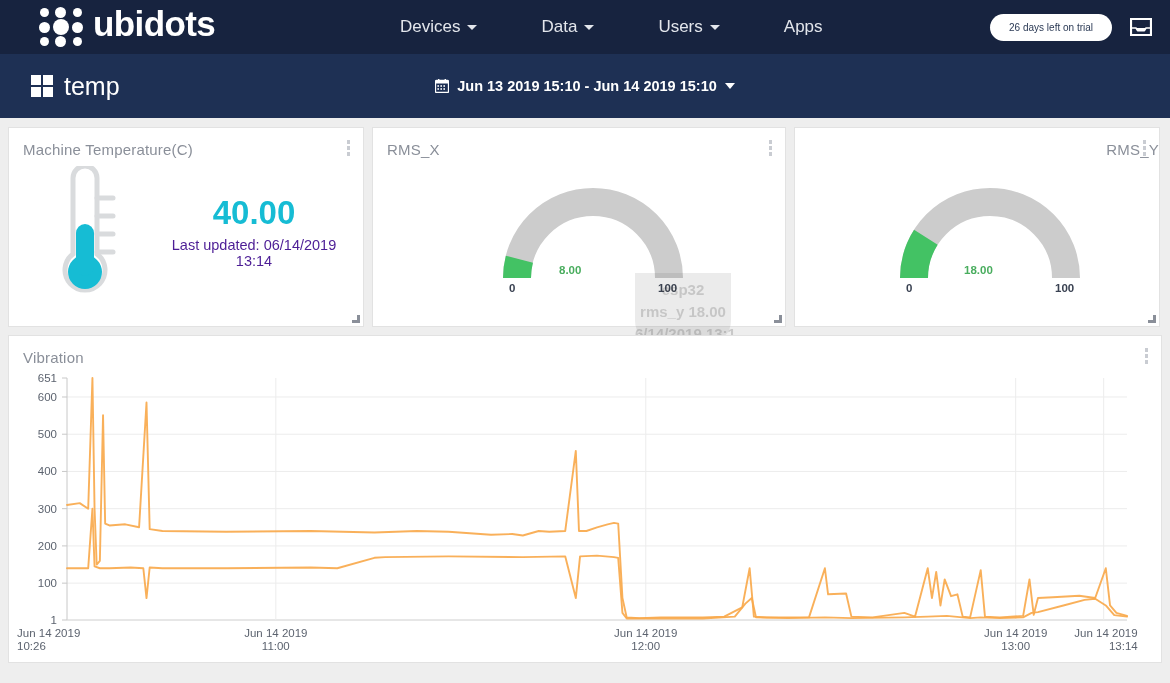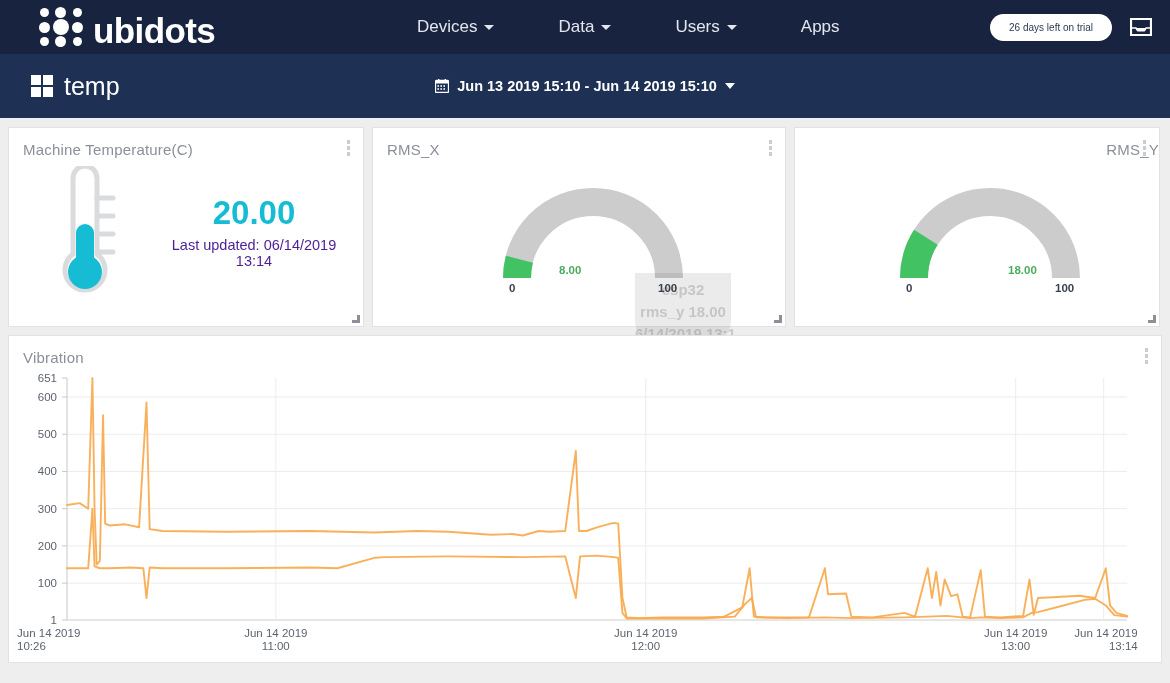--- a/index.html
+++ b/index.html
@@ -10,40 +10,40 @@
     overflow: hidden;
   }
 
   
   .navbar {
     height: 54px; width: 100%;
     background: #17233f;
     display: flex; align-items: center;
     position: relative;
   }
-  .logo-wrap { display: flex; align-items: flex-end; margin-left: 36px; }
+  .logo-wrap { display: flex; align-items: flex-start; margin-left: 36px; }
   .logo-dots {
     width: 50px; height: 42px;
     display: grid;
     grid-template-columns: repeat(3, 1fr);
     grid-template-rows: repeat(3, 1fr);
     place-items: center;
     margin-right: 7px;
   }
   .logo-dots i { display: block; background: #ffffff; border-radius: 50%; }
   .logo-dots i.s { width: 9px; height: 9px; }
   .logo-dots i.m { width: 11px; height: 11px; }
   .logo-dots i.big { width: 16px; height: 16px; }
   .logo-text {
     color: #ffffff; font-size: 35px; letter-spacing: -0.6px;
     font-weight: 700; line-height: 1;
   }
 
   .nav-links {
-    position: absolute; left: 417px;
+    position: absolute; left: 400px;
     display: flex; align-items: center; gap: 64px;
   }
   .nav-link {
     color: #e3e6ec; font-size: 17px;
     display: flex; align-items: center; gap: 7px;
     cursor: pointer; white-space: nowrap;
   }
   .caret {
     width: 0; height: 0;
     border-left: 5px solid transparent;
@@ -277,21 +277,21 @@
             <path d="M22 12 a12 12 0 0 1 24 0 v76 a20 20 0 1 1 -24 0 z" fill="#ffffff" stroke="#d9dbdd" stroke-width="5"></path>
             <line x1="46" y1="32" x2="62" y2="32" stroke="#d9dbdd" stroke-width="5" stroke-linecap="round"></line>
             <line x1="46" y1="50" x2="62" y2="50" stroke="#d9dbdd" stroke-width="5" stroke-linecap="round"></line>
             <line x1="46" y1="68" x2="62" y2="68" stroke="#d9dbdd" stroke-width="5" stroke-linecap="round"></line>
             <line x1="46" y1="86" x2="62" y2="86" stroke="#d9dbdd" stroke-width="5" stroke-linecap="round"></line>
             <circle cx="34" cy="106" r="17" fill="#16bcd4"></circle>
             <rect x="25" y="58" width="18" height="52" rx="9" fill="#16bcd4"></rect>
           </svg>
         </div>
         <div class="thermo-right">
-          <div class="big-value">20.00</div>
+          <div class="big-value">40.00</div>
           <div class="last-updated">Last updated: 06/14/2019 13:14</div>
         </div>
       </div>
       <div class="resize-handle"></div>
     </div>
 
     <div class="card c2">
       <div class="card-title">RMS_X</div>
       <div class="card-menu">
         <i></i>
@@ -325,21 +325,21 @@
           <i></i>
       </div>
       <div class="gauge-body">
         <div class="gauge-wrap g3">
           <svg width="180" height="100" viewBox="0 0 180 100">
             <path d="M14 92 A76 76 0 0 1 166 92" fill="none" stroke="#cccccc" stroke-width="28"></path>
             <path id="arcy" d="M14 92 A76 76 0 0 1 166 92" fill="none" stroke="#43c264" stroke-width="28" stroke-dasharray="42.983041992187495 248.794677734375"></path>
           </svg>
           <div class="gauge-min" style="left:6px; top:96px;">0</div>
           <div class="gauge-max" style="left:155px; top:96px;">100</div>
-          <div class="gauge-val" style="left:64px; top:78px;margin-left:44px;">18.00</div>
+          <div class="gauge-val" style="left:64px; top:78px;">18.00</div>
         </div>
       </div>
       <div class="resize-handle"></div>
     </div>
 
   </div>
 
   <div class="card-chart">
     <div class="card-title">Vibration</div>
     <div class="card-menu">

